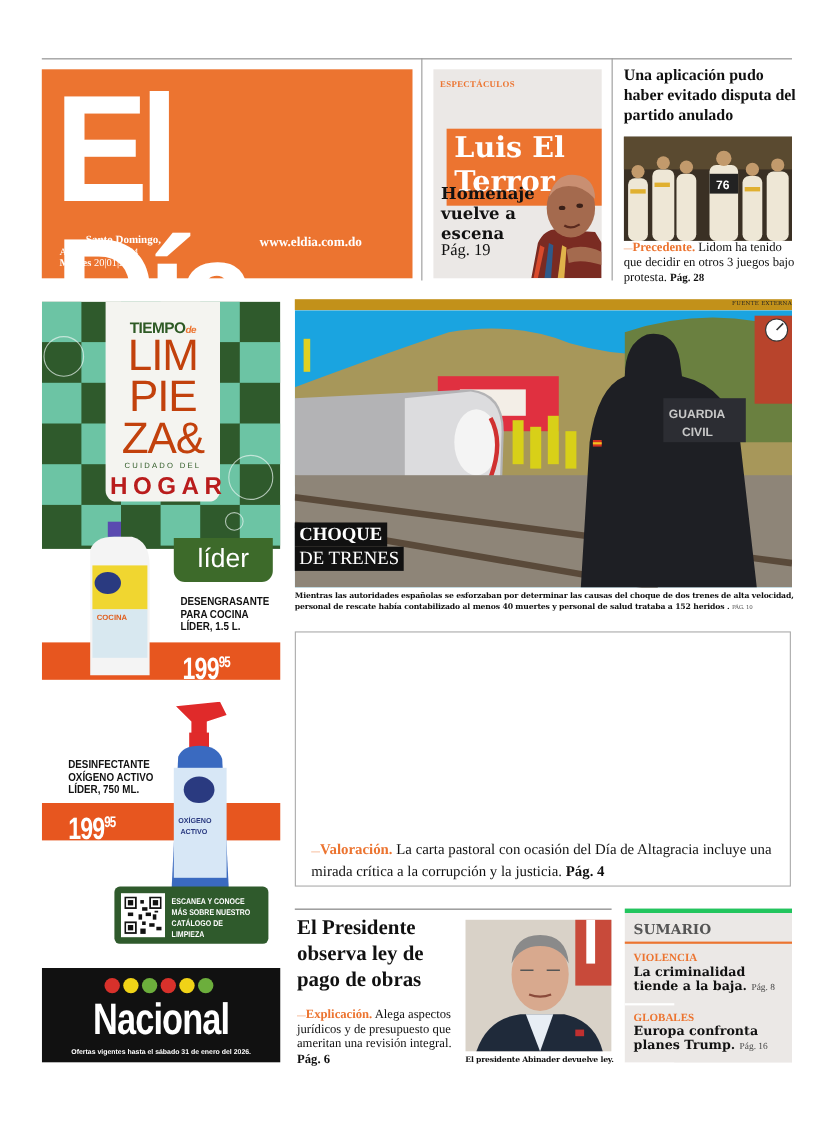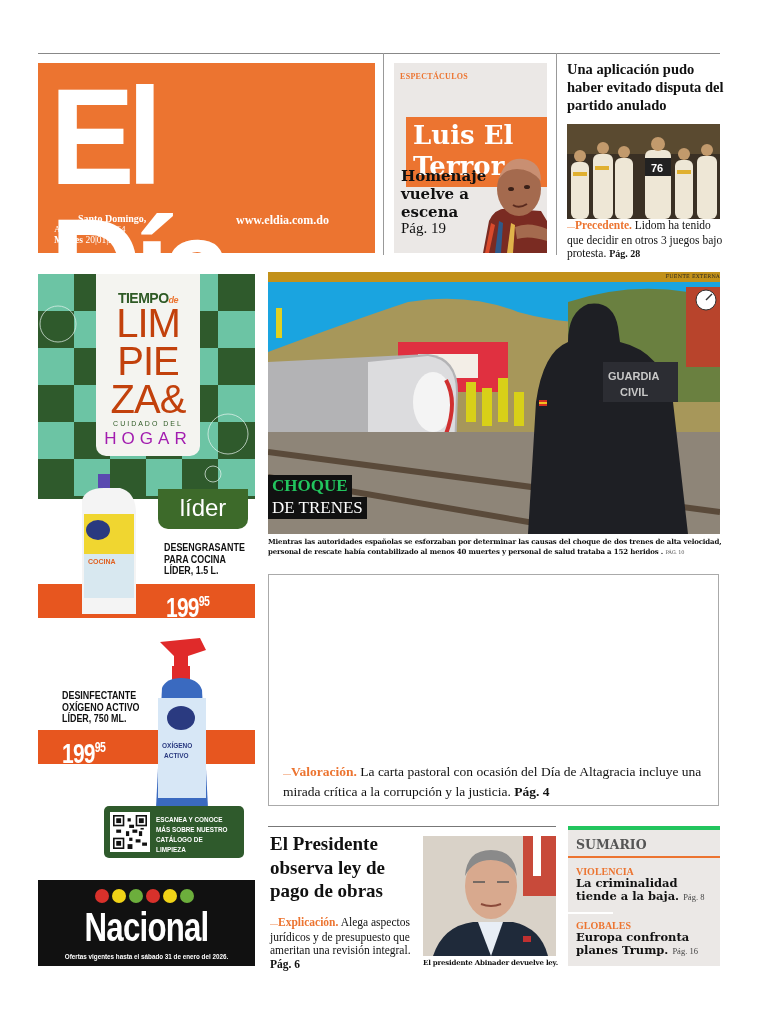--- a/index.html
+++ b/index.html
@@ -35,21 +35,21 @@
   .tr-photo { left: 567px; top: 124px; width: 153px; height: 95px; overflow: hidden; }
   .tr-text { left: 567px; top: 219px; width: 158px; font-size: 11.5px; line-height: 13.5px; font-family: "Liberation Serif", serif; }
   .kicker-or { color: #ec7430; font-weight: 700; }
   .dash { color: #ec7430; font-size: 8px; }
   .pag-b { font-weight: 700; font-size: 10px; }
 
   
   .goldbar { left: 268px; top: 272px; width: 452px; height: 10px; background: #c2911a; }
   .credit { right: 0; top: 1px; font-size: 5px; color: #222; letter-spacing: 0.3px; }
   .main-photo { left: 268px; top: 282px; width: 452px; height: 252px; overflow: hidden; }
-  .choque { left: 268px; top: 475px; background: #111; padding: 0 4px; color: #22c55e; font-size: 17px; font-weight: 700; font-family: "Liberation Serif", serif; line-height: 22px; }
+  .choque { left: 268px; top: 475px; background: #111; padding: 0 4px; color: #ffffff; font-size: 17px; font-weight: 700; font-family: "Liberation Serif", serif; line-height: 22px; }
   .trenes { left: 268px; top: 497px; background: #111; padding: 0 4px; color: #fff; font-size: 17px; font-family: "Liberation Serif", serif; line-height: 22px; }
   .caption { left: 268px; top: 537px; width: 455px; font-size: 7px; line-height: 10px; font-weight: 700; font-family: "DejaVu Serif", serif; letter-spacing: -0.15px; }
   .caption .pg { font-weight: 400; font-size: 5px; color: #555; }
 
   
   .lead-box { left: 268px; top: 574px; width: 451px; height: 232px; border: 1px solid #aaa; }
   .lead-head { left: 12px; top: 8px; width: 440px; font-family: "DejaVu Serif", serif; font-weight: 700; font-size: 40px; line-height: 52px; letter-spacing: -1.5px; }
   .lead-sub { left: 14px; top: 188px; width: 430px; font-size: 13.5px; line-height: 18px; font-family: "Liberation Serif", serif; }
 
   
@@ -70,21 +70,21 @@
   .sum-h .p { font-weight: 400; font-size: 8.5px; color: #444; font-family: "Liberation Serif", serif; }
   .sum-sep { width: 45px; height: 2px; background: #fff; }
 
   
   .ad { left: 38px; top: 274px; width: 217px; height: 692px; overflow: hidden; background: #fff; }
   .checker { left: 0; top: 0; width: 217px; height: 225px; }
   .ad-card { left: 58px; top: 0; width: 104px; height: 182px; background: #f4f4f0; border-radius: 0 0 10px 10px; }
   .ad-tiempo { left: 4px; top: 16px; width: 96px; text-align: center; font-family: "Liberation Sans", sans-serif; font-weight: 700; color: #2e5a25; font-size: 14px; letter-spacing: -0.5px; }
   .ad-limp { left: 4px; top: 30px; width: 96px; text-align: center; font-family: "Liberation Sans", sans-serif; font-weight: 400; color: #c2410c; font-size: 40px; line-height: 38px; letter-spacing: -1px; }
   .ad-cuidado { left: 4px; top: 146px; width: 96px; text-align: center; font-family: "Liberation Sans", sans-serif; color: #2e5a25; font-size: 7px; letter-spacing: 2px; }
-  .ad-hogar { left: 4px; top: 155px; width: 96px; text-align: center; font-family: "Liberation Sans", sans-serif; color: #a21caf; font-size: 17px; letter-spacing: 5px; font-weight: 400; }
+  .ad-hogar { left: 4px; top: 155px; width: 96px; text-align: center; font-family: "Liberation Sans", sans-serif; color: #b91c1c; font-size: 22px; letter-spacing: 5px; font-weight: 700; }
   .lider { left: 120px; top: 215px; width: 90px; height: 40px; background: #3d6a2a; border-radius: 0 0 10px 10px; color: #fff; font-family: "Liberation Sans", sans-serif; font-size: 24px; text-align: center; line-height: 38px; }
   .prod-name { font-family: "Liberation Sans", sans-serif; font-weight: 700; font-size: 10.5px; line-height: 11.5px; color: #111; transform: scaleX(0.85); transform-origin: left top; }
   .price-band { height: 34px; background: #e7561f; }
   .price { color: #fff; font-family: "Liberation Sans", sans-serif; font-weight: 700; font-size: 28px; line-height: 34px; transform: scaleX(0.75); transform-origin: left top; letter-spacing: -1px; }
   .price sup { font-size: 14px; vertical-align: 11px; }
   .qr-box { left: 37px; top: 532px; width: 140px; height: 52px; background: #2f5a2c; border-radius: 5px; margin-left: 29px; }
   .qr { left: 6px; top: 6px; width: 40px; height: 40px; background: #fff; padding: 3px; }
   .qr-text { left: 52px; top: 9px; color: #fff; font-family: "Liberation Sans", sans-serif; font-weight: 700; font-size: 7.5px; line-height: 10px; transform: scaleX(0.85); transform-origin: left top; }
   .nacional { left: 0; top: 606px; width: 217px; height: 86px; background: #111; }
   .dots { left: 57px; top: 8px; }

